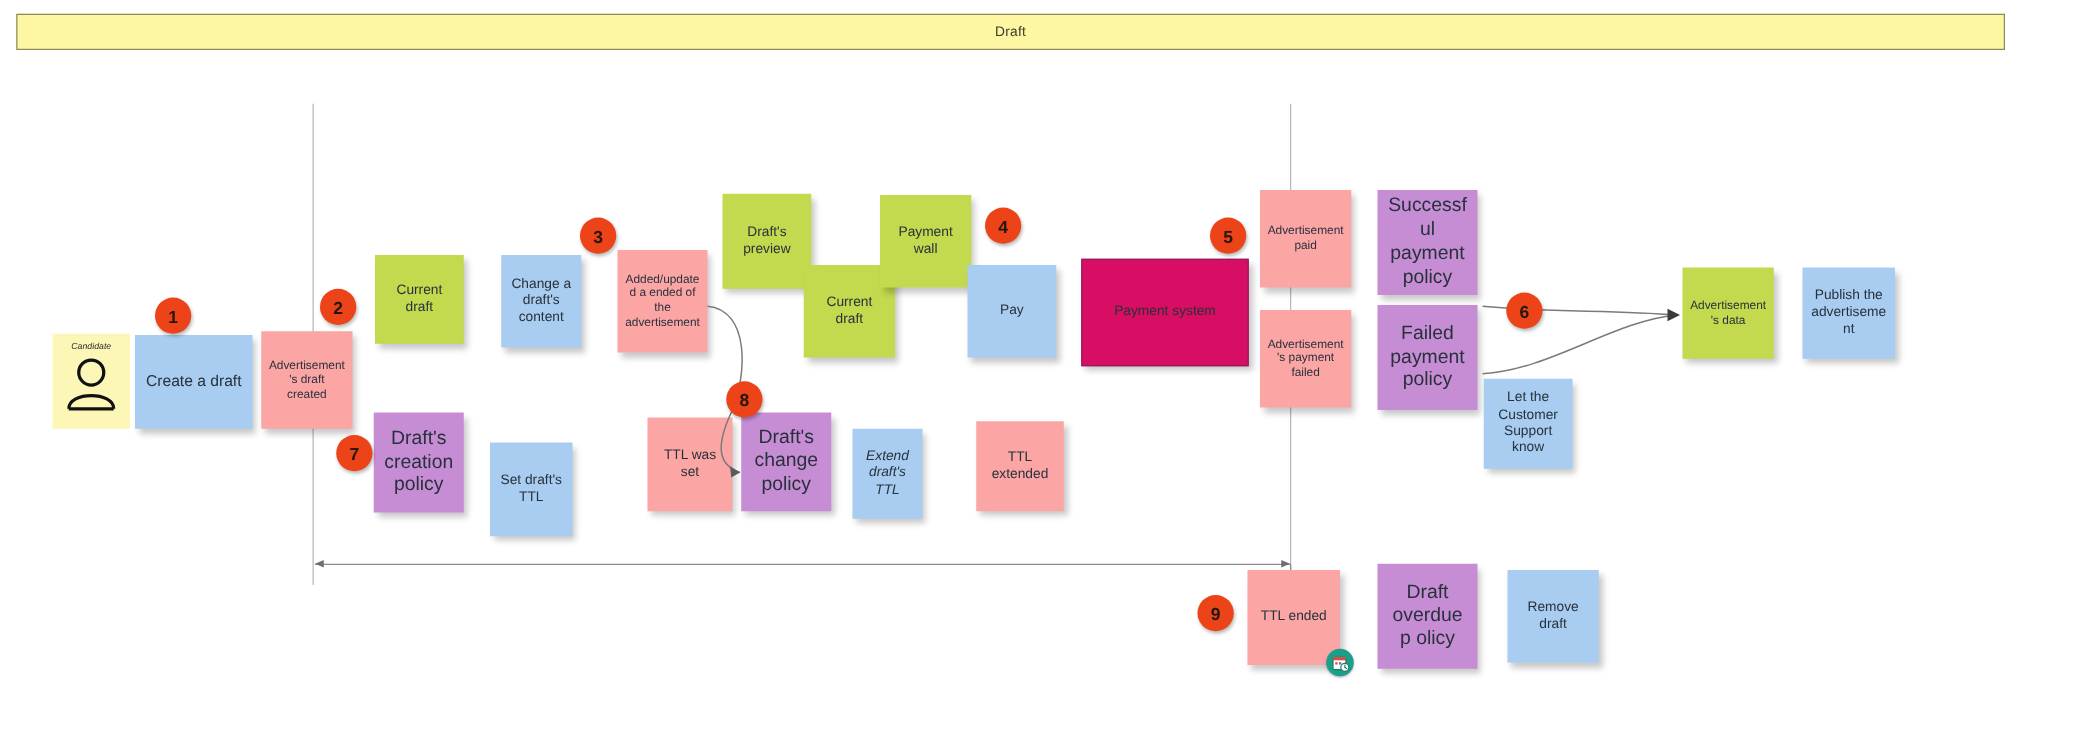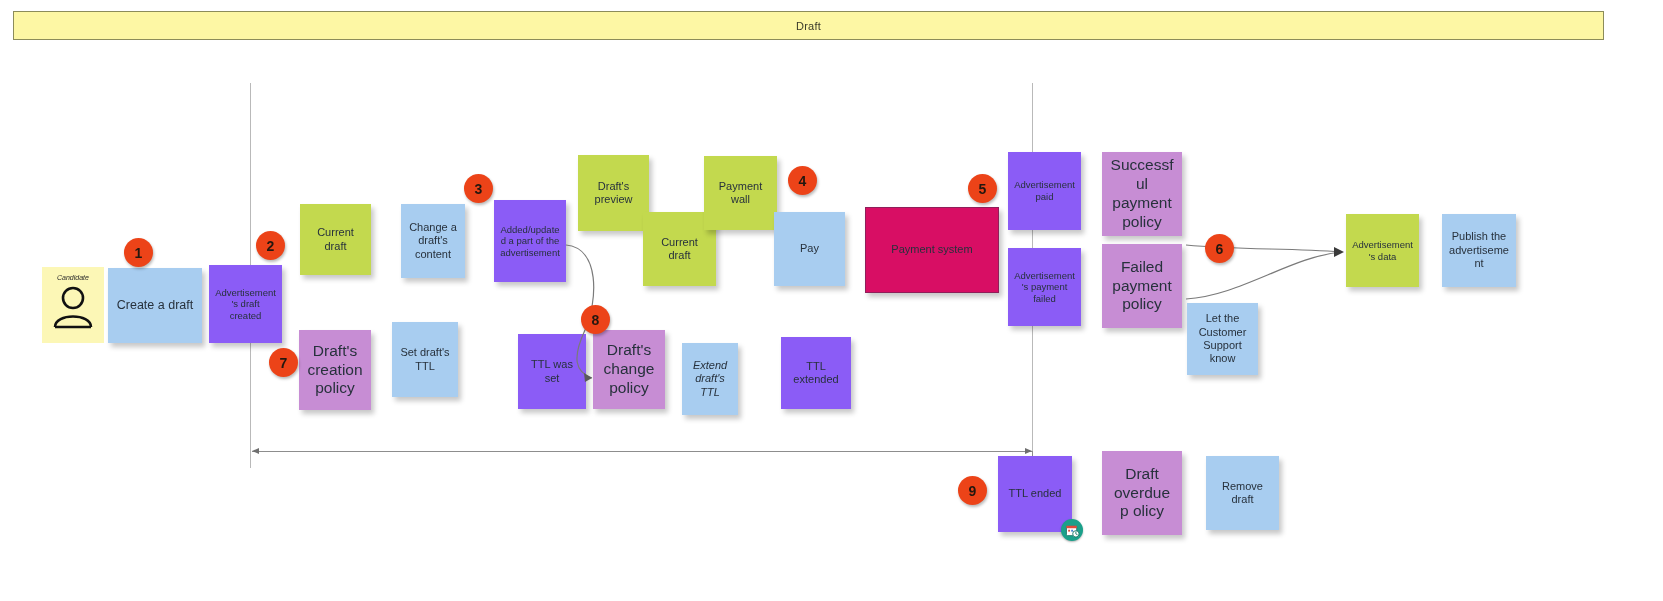--- a/index.html
+++ b/index.html
@@ -69,21 +69,21 @@
     color: #27313c;
     line-height: 1.22;
     padding: 4px 6px;
     box-shadow: 3px 4px 5px rgba(0,0,0,.22);
     overflow: hidden;
     word-wrap: break-word;
   }
   .note span { display: block; width: 100%; }
 
   .note.blue    { background: #a8cdf0; }
-  .note.orange  { background: #8b5cf6; }
+  .note.orange  { background: #fca5a5; }
   .note.green   { background: #c3d94e; }
   .note.purple  { background: #c78dd4; }
   .note.magenta { background: #d80e64; border: 1px solid #8f1f5a; }
   .note.white   { background: #f2f2f2; box-shadow: 2px 3px 4px rgba(0,0,0,.12); }
 
   .fs-sm  { font-size: 9.5px; }
   .fs-md  { font-size: 11px; }
   .fs-lg  { font-size: 15.5px; }
   .fs-xl  { font-size: 12.5px; }
 
@@ -204,21 +204,21 @@
       <div class="note orange" style="left: 209px; top: 265px; width: 73px; height: 78px;">
         <span class="fs-sm">Advertisement's draft created</span>
       </div>
       <div class="note green" style="left: 300px; top: 204px; width: 71px; height: 71px;">
         <span class="fs-md">Current draft</span>
       </div>
       <div class="note blue" style="left: 401px; top: 204px; width: 64px; height: 74px;">
         <span class="fs-md">Change a draft's content</span>
       </div>
       <div class="note orange" style="left: 494px; top: 200px; width: 72px; height: 82px;">
-        <span class="fs-sm">Added/updated a part of the advertisement</span>
+        <span class="fs-sm">Added/updated a ended of the advertisement</span>
       </div>
       <div class="note green" style="left: 578px; top: 155px; width: 71px; height: 76px;">
         <span class="fs-md">Draft's preview</span>
       </div>
       <div class="note green" style="left: 643px; top: 212px; width: 73px; height: 74px;">
         <span class="fs-md">Current draft</span>
       </div>
       <div class="note green" style="left: 704px; top: 156px; width: 73px; height: 74px;">
         <span class="fs-md">Payment wall</span>
       </div>
@@ -245,21 +245,21 @@
       </div>
       <div class="note green" style="left: 1346px; top: 214px; width: 73px; height: 73px;">
         <span class="fs-sm">Advertisement's data</span>
       </div>
       <div class="note blue" style="left: 1442px; top: 214px; width: 74px; height: 73px;">
         <span class="fs-md">Publish the advertisement</span>
       </div>
       <div class="note purple" style="left: 299px; top: 330px; width: 72px; height: 80px;">
         <span class="fs-lg">Draft's creation policy</span>
       </div>
-      <div class="note blue" style="left: 392px; top: 322px; width: 66px; height: 75px;">
+      <div class="note blue" style="left: 392px; top: 354px; width: 66px; height: 75px;">
         <span class="fs-md">Set draft's TTL</span>
       </div>
       <div class="note orange" style="left: 482px; top: 334px; width: 68px; height: 75px; margin-left: 36px;">
         <span class="fs-md">TTL was set</span>
       </div>
       <div class="note purple" style="left: 593px; top: 330px; width: 72px; height: 79px;">
         <span class="fs-lg">Draft's change policy</span>
       </div>
       <div class="note blue" style="left: 682px; top: 343px; width: 56px; height: 72px; font-style: italic;">
         <span class="fs-md">Extend draft's TTL</span>

